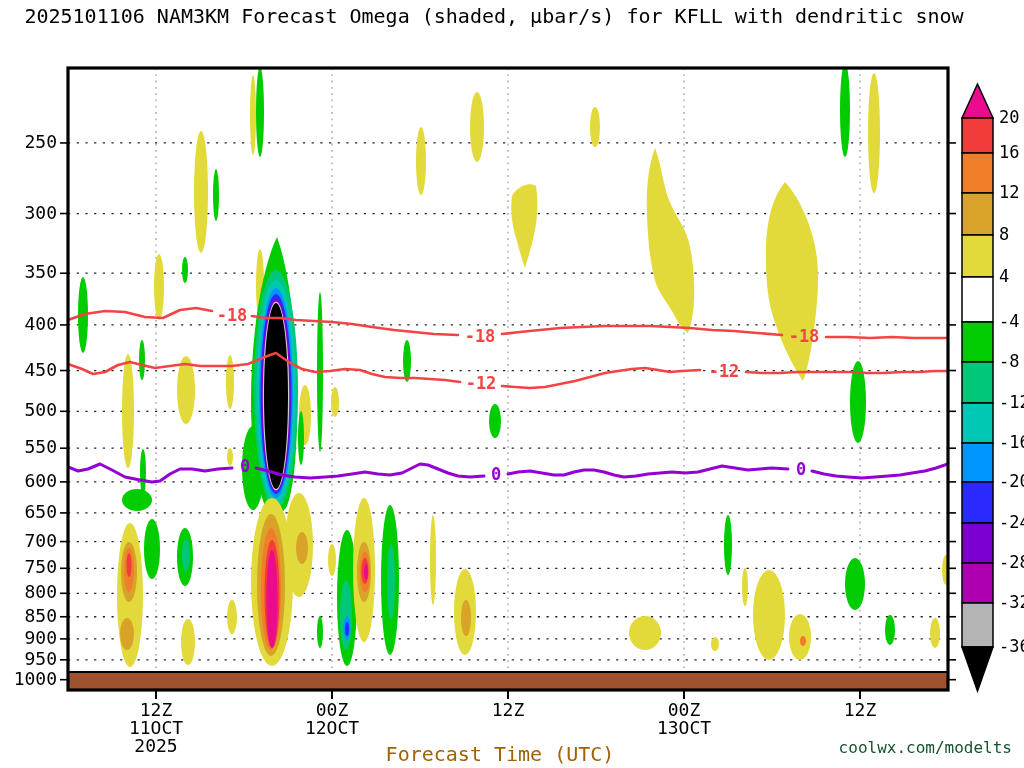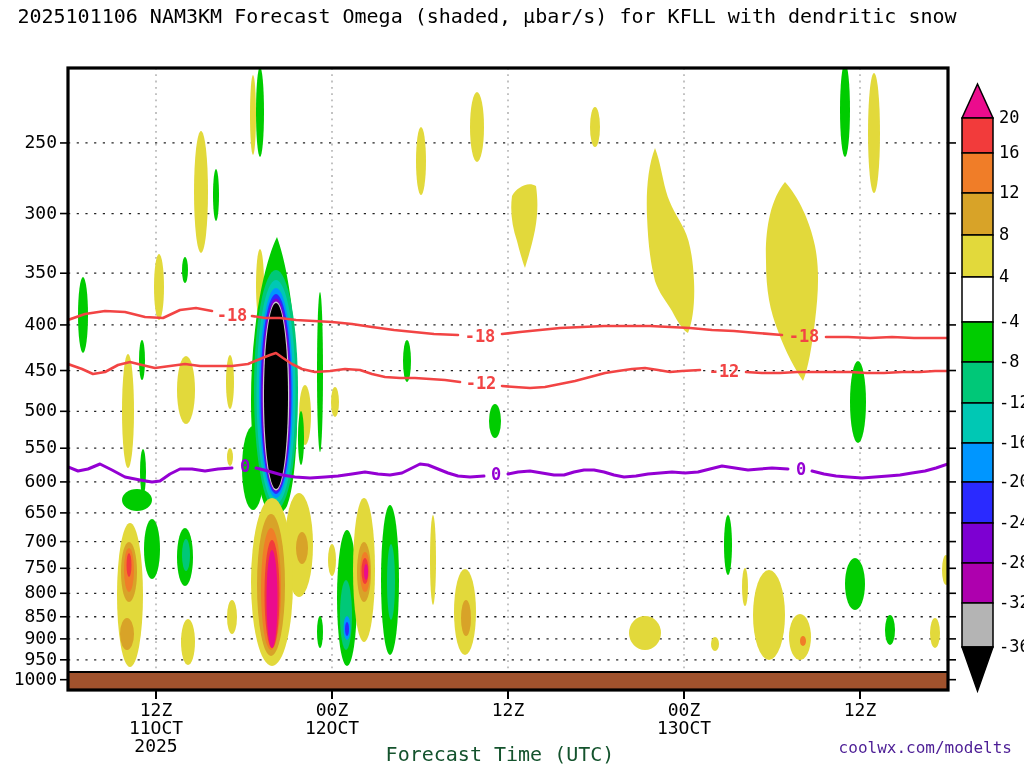--- a/index.html
+++ b/index.html
@@ -1,21 +1,21 @@
 <!DOCTYPE html>
 <html><head>
 <meta charset="utf-8">
 <style>
   html,body{margin:0;padding:0;background:#fff;}
   .page{position:relative;width:1024px;height:768px;background:#ffffff;overflow:hidden;
         font-family:"DejaVu Sans Mono","Liberation Mono",monospace;}
-  .title-block{position:absolute;top:4px;left:4px;width:966px;text-align:center;color:#000;}
+  .title-block{position:absolute;top:4px;left:11px;width:966px;text-align:center;color:#000;}
   .title-line{font-size:20px;line-height:24px;white-space:pre;}
-  .xlabel{position:absolute;top:742px;left:0;width:1000px;text-align:center;font-size:20px;color:#14532d;}
-  .watermark{position:absolute;top:738px;right:12px;font-size:16px;color:#4c1d95;}
+  .xlabel{position:absolute;top:742px;left:0;width:1000px;text-align:center;font-size:20px;color:#a16207;}
+  .watermark{position:absolute;top:738px;right:12px;font-size:16px;color:#14532d;}
   svg text{font-family:"DejaVu Sans Mono","Liberation Mono",monospace;}
 </style>
 </head>
 <body>
 
 <div class="page">
   <div class="title-block">
     <div class="title-line">2025101106 NAM3KM Forecast Omega (shaded, μbar/s) for KFLL with dendritic snow</div>
   </div>
 

